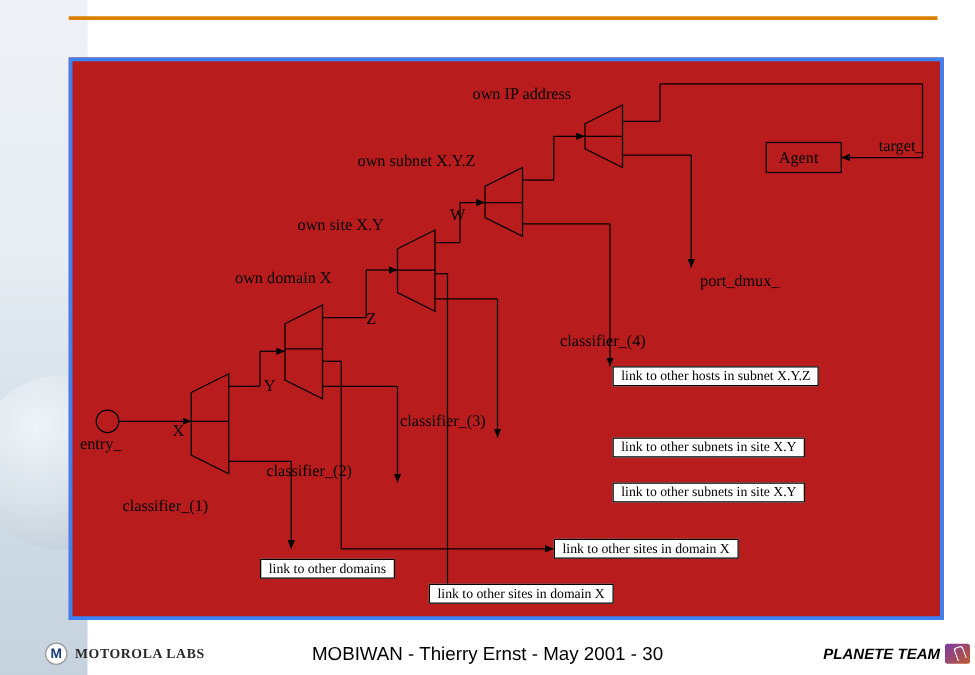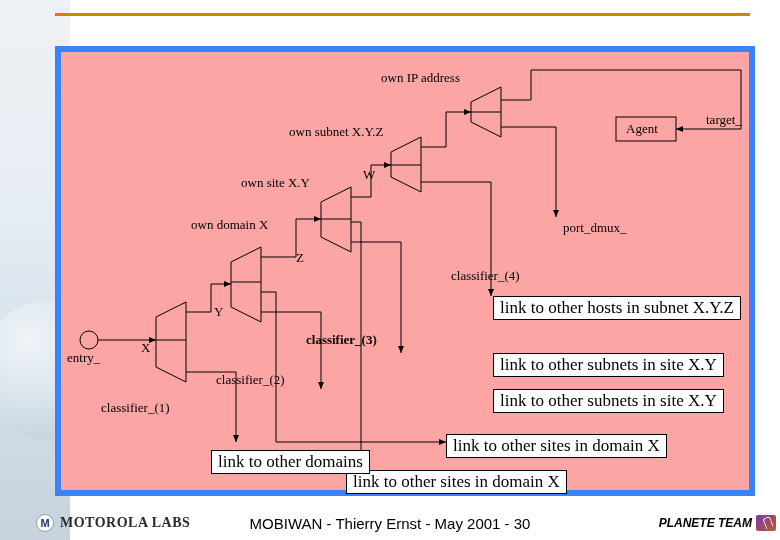--- a/index.html
+++ b/index.html
@@ -40,35 +40,35 @@
   }
   .title-rule {
     height: 3px;
     background: #d98000;
     margin-top: 3px;
   }
   .diagram {
     position: absolute;
     left: 55px; top: 46px;
     width: 700px; height: 450px;
-    border: 6px solid #3b82f6;
-    background: #fca5a5;
+    border: 3px solid #3b82f6;
+    background: #b91c1c;
   }
   .diagram svg { position: absolute; left: 0; top: 0; }
   .lbl {
     position: absolute;
     font-family: 'Times New Roman', serif;
     font-size: 13px;
     color: #000;
     white-space: nowrap;
   }
   .boxlbl {
     position: absolute;
     font-family: 'Times New Roman', serif;
-    font-size: 17px;
+    font-size: 11px;
     color: #000;
     border: 1px solid #000;
     background: #fff;
     padding: 1px 6px;
     white-space: nowrap;
   }
   .footer {
     position: absolute;
     left: 0; right: 0; bottom: 6px;
     height: 22px;
@@ -84,21 +84,21 @@
     border: 1px solid #999;
     border-radius: 50%;
     margin-left: 36px;
     font-weight: bold;
     font-size: 11px;
     color: #1a3a7a;
     background: #fff;
   }
   .m-labs {
     font-family: 'Times New Roman', serif;
-    font-size: 14px;
+    font-size: 11px;
     font-weight: bold;
     letter-spacing: 0.5px;
     color: #2a2a2a;
     margin-left: 6px;
   }
   .foot-center {
     position: absolute;
     left: 0; right: 0;
     text-align: center;
     font-weight: normal;
@@ -225,21 +225,21 @@
   <span class="lbl" style="left:645px; top:60px;">target_</span>
   <span class="lbl" style="left:565px; top:69px;">Agent</span>
   <span class="lbl" style="left:460px; top:168px;margin-left:42px;">port_dmux_</span>
 
   <span class="lbl" style="left:302px; top:115px;">W</span>
   <span class="lbl" style="left:235px; top:198px;">Z</span>
   <span class="lbl" style="left:153px; top:252px;">Y</span>
   <span class="lbl" style="left:80px; top:288px;">X</span>
 
   <span class="lbl" style="left:350px; top:216px;margin-left:40px;">classifier_(4)</span>
-  <span class="lbl" style="left:245px; top:280px;font-weight:bold;">classifier_(3)</span>
+  <span class="lbl" style="left:262px; top:280px;">classifier_(3)</span>
   <span class="lbl" style="left:155px; top:320px;">classifier_(2)</span>
   <span class="lbl" style="left:40px; top:348px;">classifier_(1)</span>
 
   <span class="boxlbl" style="left:432px; top:244px;">link to other hosts in subnet X.Y.Z</span>
   <span class="boxlbl" style="left:432px; top:301px;">link to other subnets in site X.Y</span>
   <span class="boxlbl" style="left:432px; top:337px;">link to other subnets in site X.Y</span>
   <span class="boxlbl" style="left:385px; top:382px;">link to other sites in domain X</span>
   <span class="boxlbl" style="left:285px; top:418px;">link to other sites in domain X</span>
   <span class="boxlbl" style="left:150px; top:398px;">link to other domains</span>
 

